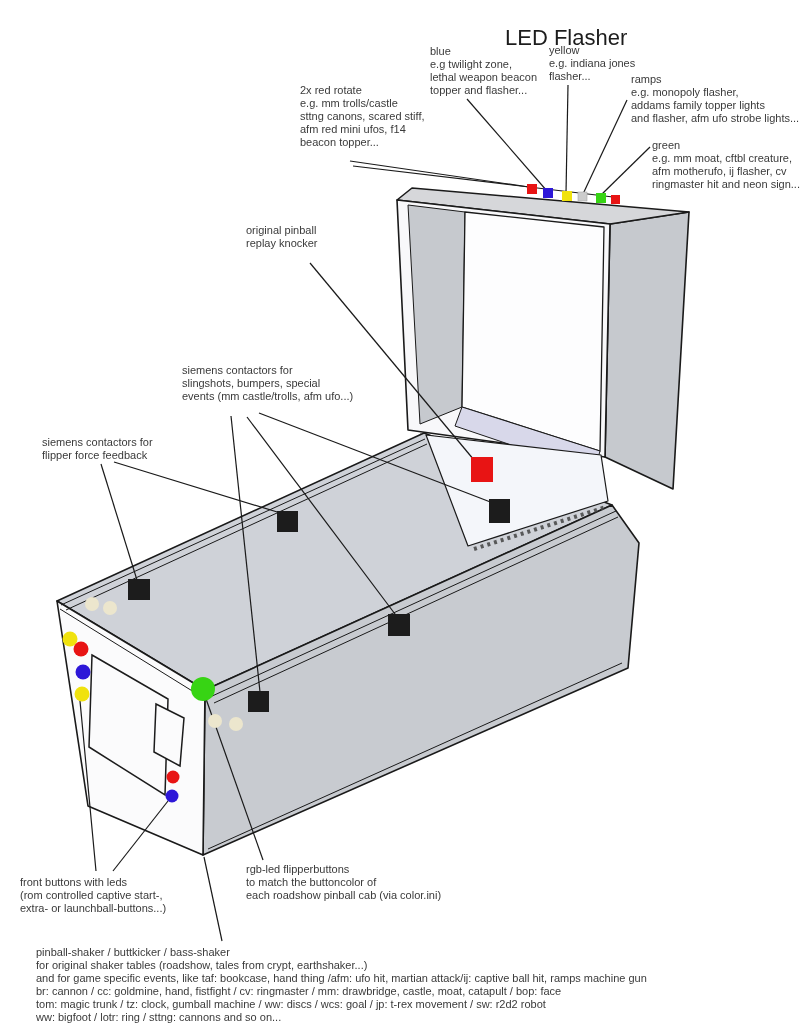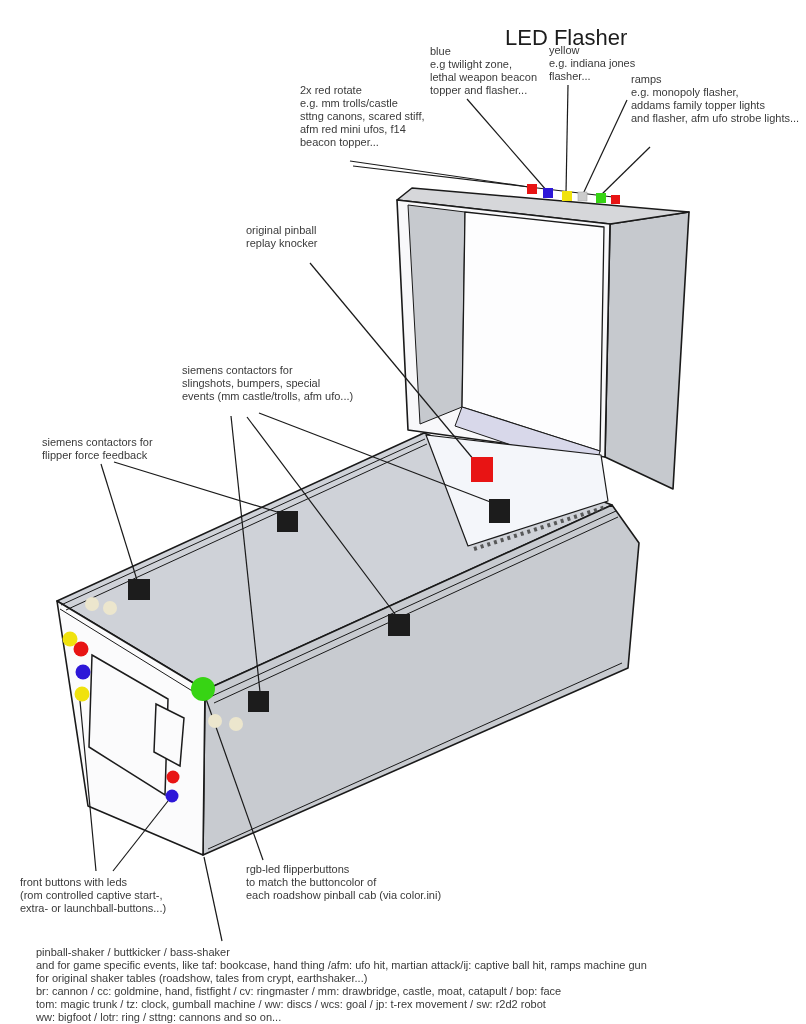--- a/index.html
+++ b/index.html
@@ -120,20 +120,26 @@
     <span>flasher...</span>
   </div>
 
   <div class="ann" style="left:631px;top:73px">
     <span>ramps</span>
     <span>e.g. monopoly flasher,</span>
     <span>addams family topper lights</span>
     <span>and flasher, afm ufo strobe lights...</span>
   </div>
 
+  <div class="ann" style="left:652px;top:139px">
+    <span>green</span>
+    <span>e.g. mm moat, cftbl creature,</span>
+    <span>afm motherufo, ij flasher, cv</span>
+    <span>ringmaster hit and neon sign...</span>
+  </div>
 
   <div class="ann" style="left:246px;top:224px">
     <span>original pinball</span>
     <span>replay knocker</span>
   </div>
 
   <div class="ann" style="left:182px;top:364px">
     <span>siemens contactors for</span>
     <span>slingshots, bumpers, special</span>
     <span>events (mm castle/trolls, afm ufo...)</span>
@@ -151,20 +157,20 @@
   </div>
 
   <div class="ann" style="left:246px;top:863px">
     <span>rgb-led flipperbuttons</span>
     <span>to match the buttoncolor of</span>
     <span>each roadshow pinball cab (via color.ini)</span>
   </div>
 
   <div class="ann" style="left:36px;top:946px">
     <span>pinball-shaker / buttkicker / bass-shaker</span>
+    <span>for original shaker tables (roadshow, tales from crypt, earthshaker...)</span>
     <span>and for game specific events, like taf: bookcase, hand thing /afm: ufo hit, martian attack/ij: captive ball hit, ramps machine gun</span>
-    <span>for original shaker tables (roadshow, tales from crypt, earthshaker...)</span>
     <span>br: cannon / cc: goldmine, hand, fistfight / cv: ringmaster / mm: drawbridge, castle, moat, catapult / bop: face</span>
     <span>tom: magic trunk / tz: clock, gumball machine / ww: discs / wcs: goal / jp: t-rex movement / sw: r2d2 robot</span>
     <span>ww: bigfoot / lotr: ring / sttng: cannons and so on...</span>
   </div>
 
 </div>
 
 </body></html>

